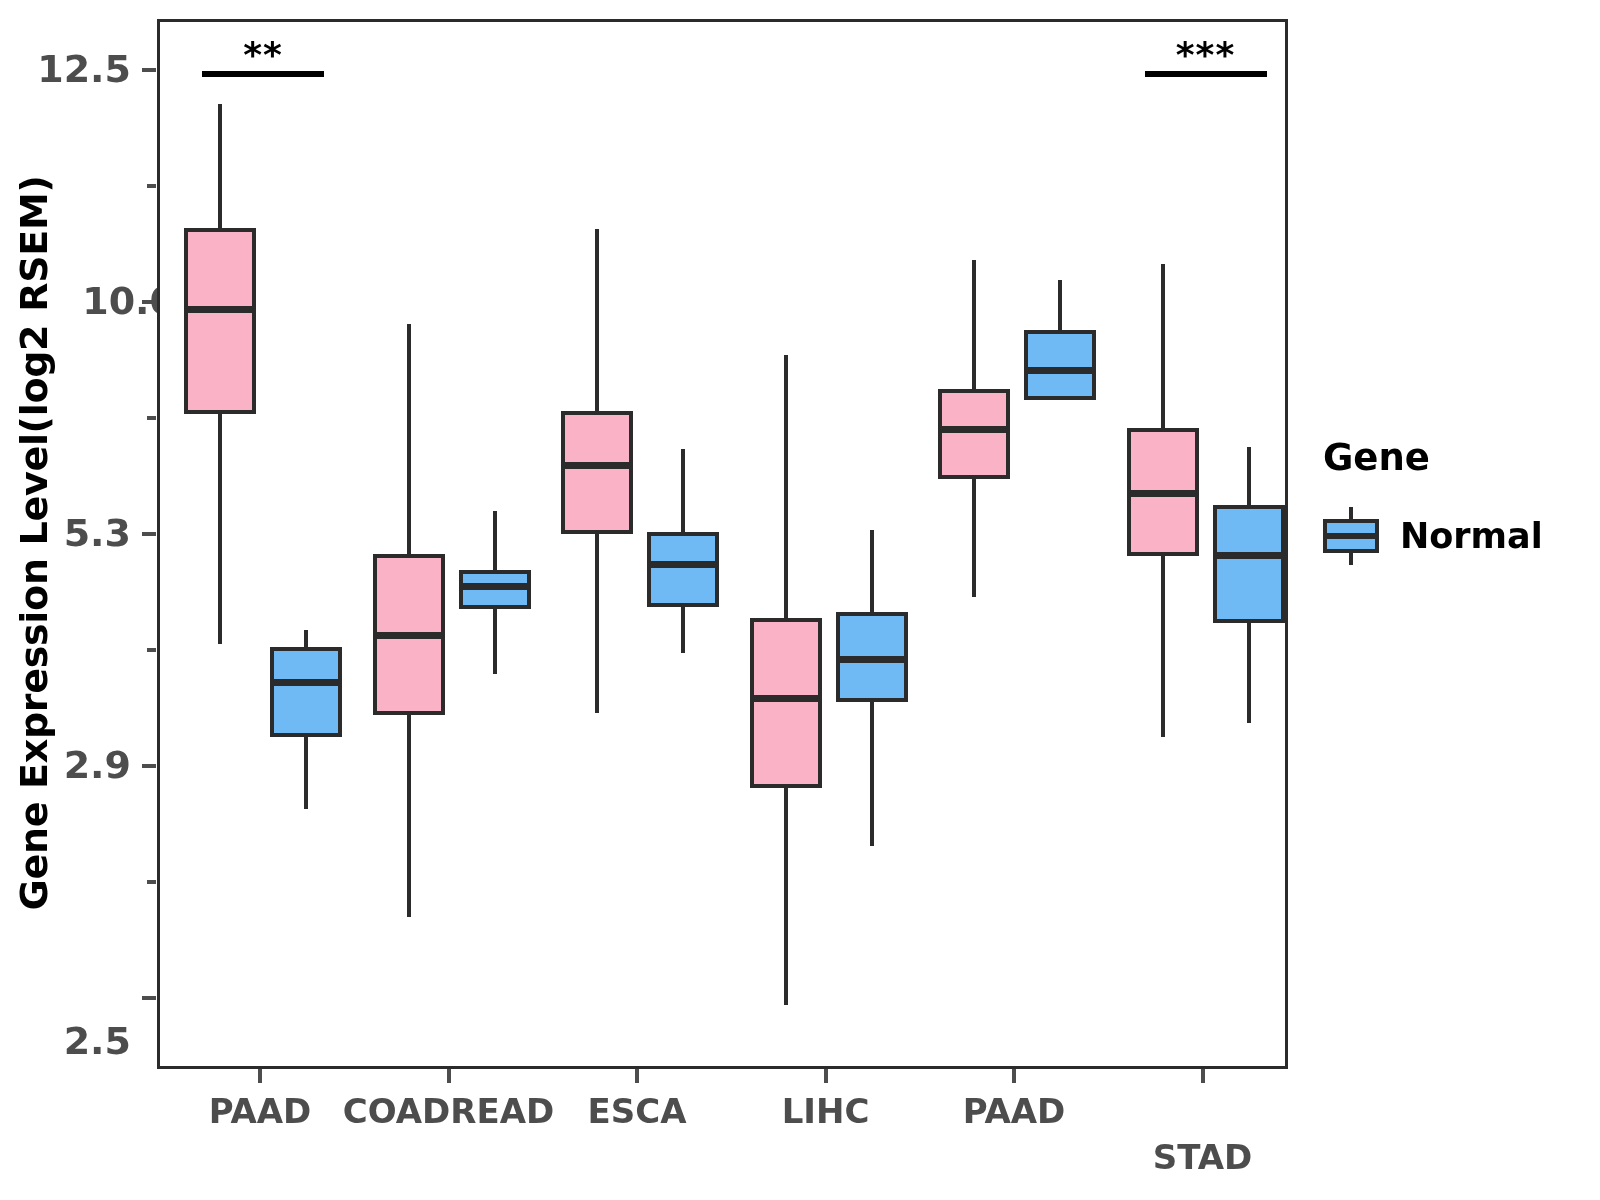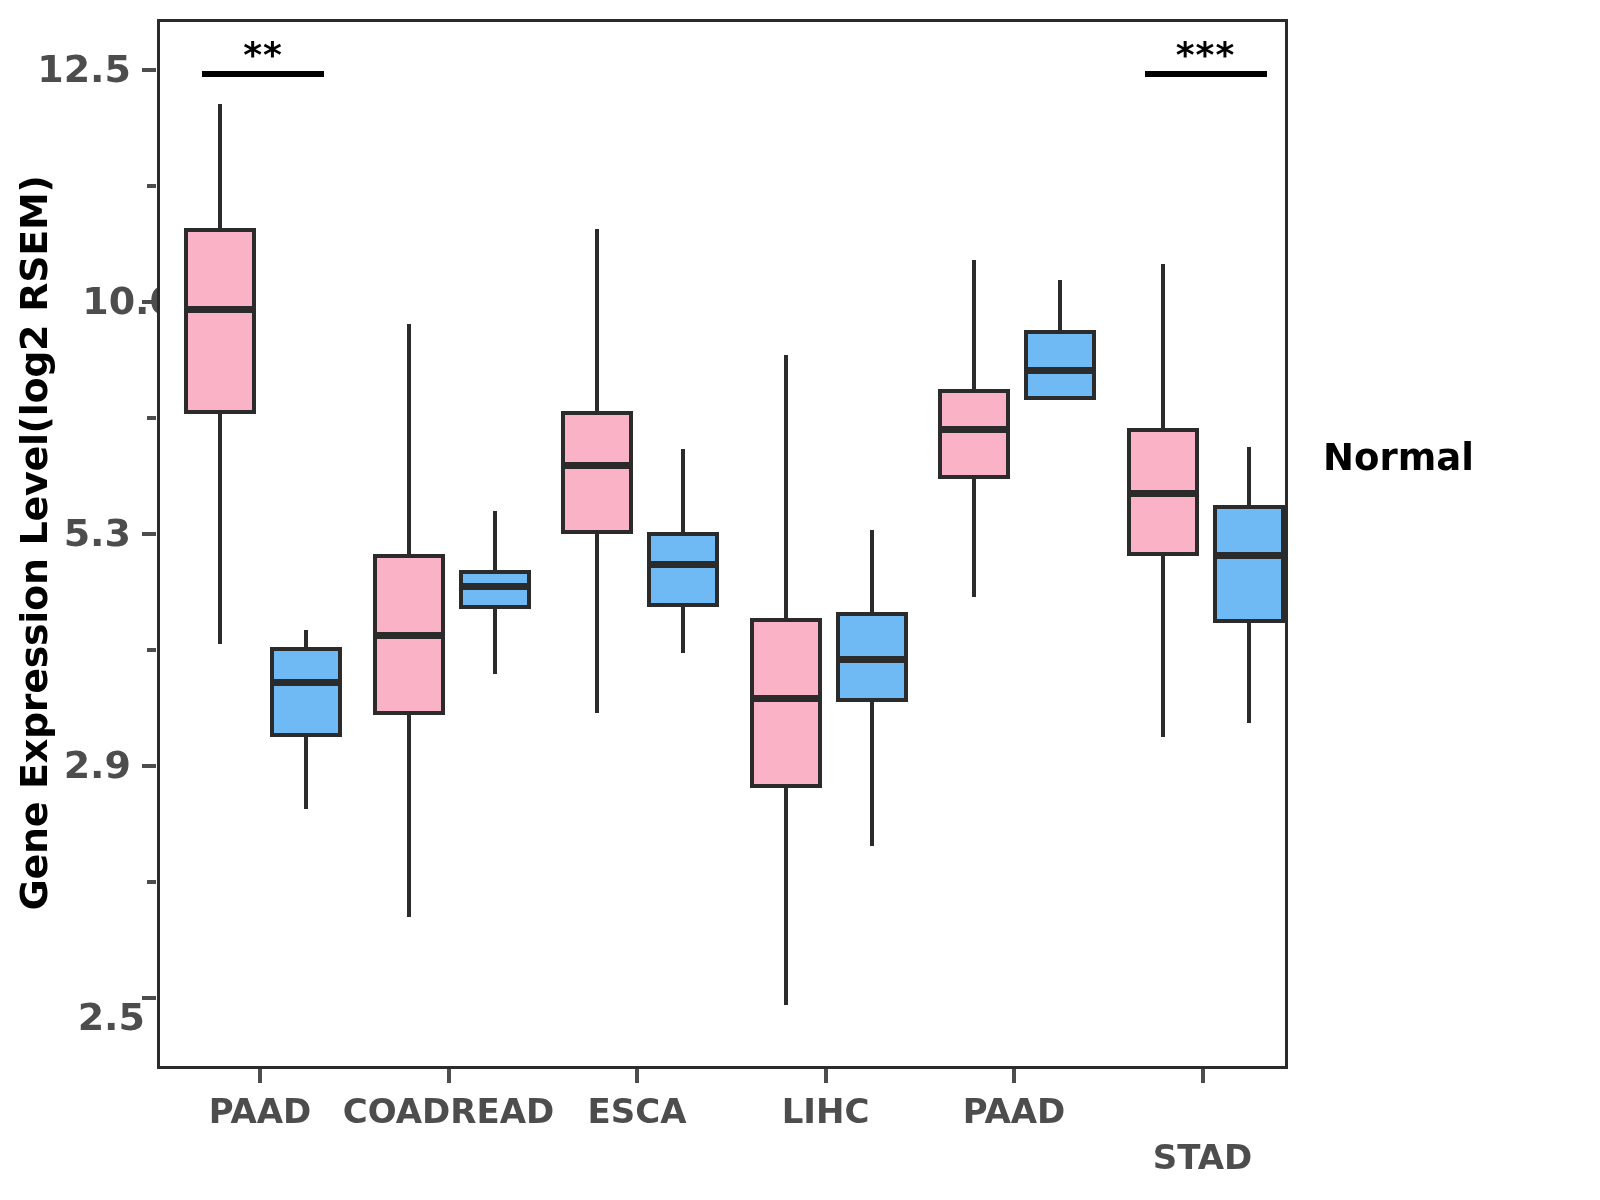--- a/index.html
+++ b/index.html
@@ -101,21 +101,21 @@
 </style>
 </head>
 <body>
 
 <div id="root">
 
   <div class="ytitle">Gene Expression Level(log2 RSEM)</div>
 
   <div id="axis-labels">
       <div class="ytick" style="left: 142px; top: 996px; position: absolute;"></div>
-      <div class="ylab" style="left: 0px; width: 131px; top: 995px; right: auto; padding-left: 14px;">2.5</div>
+      <div class="ylab" style="left: 0px; width: 131px; top: 1019px; right: auto;">2.5</div>
       <div class="ytick" style="left: 142px; top: 764px; position: absolute;"></div>
       <div class="ylab" style="left: 0px; width: 131px; top: 743px; right: auto;">2.9</div>
       <div class="ytick" style="left: 142px; top: 532px; position: absolute;"></div>
       <div class="ylab" style="left: 0px; width: 131px; top: 511px; right: auto;">5.3</div>
       <div class="ytick" style="left: 142px; top: 300px; position: absolute;"></div>
       <div class="ylab" style="left: 0px; width: 131px; top: 279px; right: auto; margin-left: 45px;">10.0</div>
       <div class="ytick" style="left: 142px; top: 68px; position: absolute;"></div>
       <div class="ylab" style="left: 0px; width: 131px; top: 47px; right: auto;">12.5</div>
       <div class="yminor" style="position: absolute; left: 147px; top: 880px;"></div>
       <div class="yminor" style="position: absolute; left: 147px; top: 648px;"></div>
@@ -177,18 +177,27 @@
       <div class="xlab" style="left: 637px; top: 1091px;">ESCA</div>
       <div class="xtick" style="left: 823.5px; top: 1069px;"></div>
       <div class="xlab" style="left: 825.5px; top: 1091px;">LIHC</div>
       <div class="xtick" style="left: 1012px; top: 1069px;"></div>
       <div class="xlab" style="left: 1014px; top: 1091px;">PAAD</div>
       <div class="xtick" style="left: 1200.5px; top: 1069px;"></div>
       <div class="xlab" style="left: 1202.5px; top: 1091px; margin-top: 46px;">STAD</div>
     </div>
 
   <div id="legend">
-    <div class="legend-title">Normal</div>
-
-
+    <div class="legend-title">Gene</div>
+
+
+    <div class="legend-row">
+      <div class="legend-key">
+        <div class="lk-wu"></div>
+        <div class="lk-box" id="lk-box-1" style="background: rgb(111, 185, 245);"></div>
+        <div class="lk-med"></div>
+        <div class="lk-wd"></div>
+      </div>
+      <div class="legend-label">Normal</div>
+    </div>
   </div>
 
 </div>
 
 </body></html>

